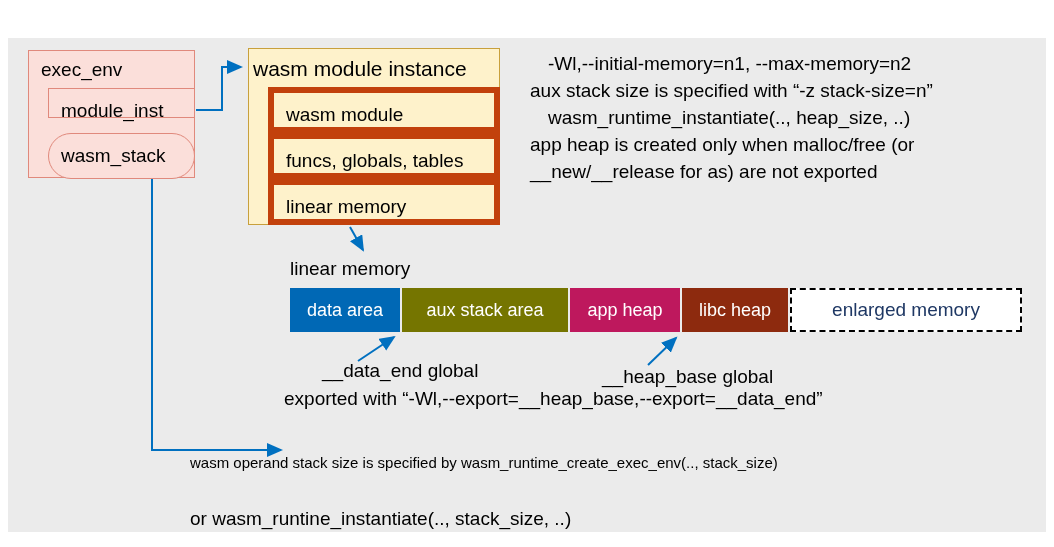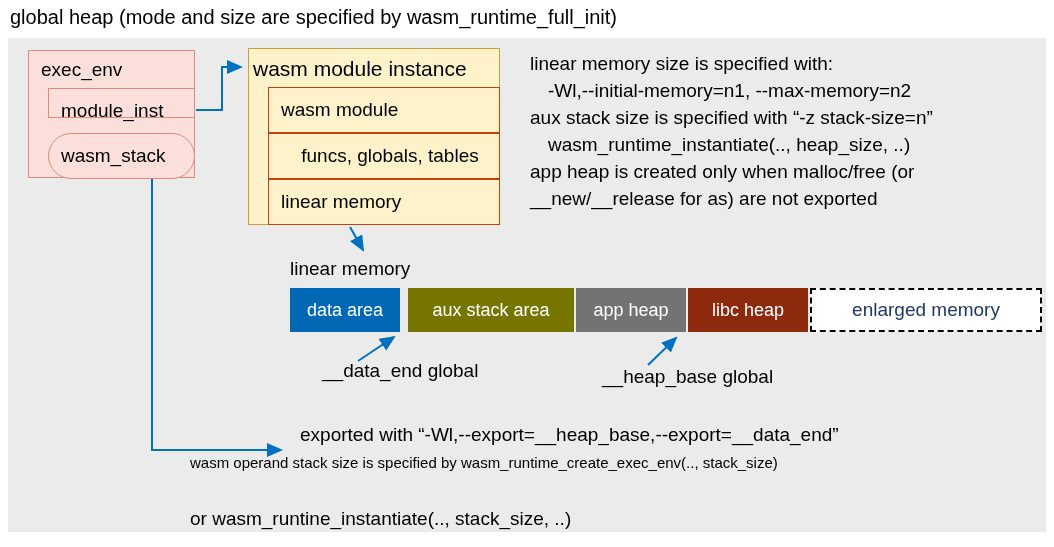--- a/index.html
+++ b/index.html
@@ -56,21 +56,21 @@
   .mod-header {
     position: absolute; left: 0; top: 0;
     width: 100%; height: 49px;
     line-height: 39px; padding-left: 4px;
     font-size: 21px;
   }
   .mod-item {
     position: absolute; left: 19px;
     width: 232px; height: 46px;
     background: #fef2cb;
-    border: 1px solid #c2410c;
+    border: 6px solid #c2410c;
     line-height: 44px; padding-left: 12px;
     font-size: 19px;
   }
   .mod-item.i0 { top: 38px; }
   .mod-item.i1 { top: 84px; }
   .mod-item.i2 { top: 130px; }
   
   .notes {
     left: 530px; top: 50px;
     width: 505px;
@@ -91,25 +91,25 @@
   }
   .seg {
     height: 44px;
     display: flex; align-items: center; justify-content: center;
     font-size: 18px;
     white-space: nowrap;
   }
   .seg.s0 { width: 110px; }
   .seg.s1 { width: 166px; }
   .seg.s2 { width: 110px; }
-  .seg.s3 { width: 120px; }
+  .seg.s3 { width: 106px; }
   .seg.s4 { width: 232px; border: 2px dashed #000; font-size: 19px; }
   .dataend-label { left: 322px; top: 360px; font-size: 19px; }
   .heapbase-label { left: 602px; top: 366px; font-size: 19px; }
-  .export-note { left: 300px; top: 388px; font-size: 19px; white-space: nowrap; margin-top: 36px; }
+  .export-note { left: 284px; top: 388px; font-size: 19px; white-space: nowrap; }
   
   .opstack {
     left: 288px; top: 428px;
     width: 503px; height: 44px;
     display: flex; align-items: center; justify-content: center;
     color: #ffffff; font-size: 19px;
   }
   .bottom-note1 { left: 190px; top: 454px; font-size: 15px; white-space: nowrap; }
   .bottom-note2 { left: 190px; top: 508px; font-size: 19px; white-space: nowrap; }
   .arrows {
@@ -118,50 +118,48 @@
     pointer-events: none;
   }
 </style>
 </head>
 <body>
 
 <div class="canvas">
 
   <div class="abs panel" style="background-color: rgb(235, 235, 235);"></div>
 
-  <div class="abs title">global heap (mode and size are specified by wasm_runtime_full_init)</div>
 
   <div class="abs exec-box" style="background-color: rgb(251, 223, 218);">
     <div class="exec-header">exec_env</div>
     <div class="exec-item i0" style="background-color: rgb(251, 223, 218);">module_inst</div>
     <div class="exec-item i1" style="background-color: rgb(251, 223, 218);">wasm_stack</div>
   </div>
 
   <div class="abs mod-box" style="background-color: rgb(254, 242, 203);">
     <div class="mod-header">wasm module instance</div>
     <div class="mod-item i0" style="background-color: rgb(254, 242, 203);">wasm module</div>
-    <div class="mod-item i1" style="background-color: rgb(254, 242, 203); text-align: center;">funcs, globals, tables</div>
+    <div class="mod-item i1" style="background-color: rgb(254, 242, 203);">funcs, globals, tables</div>
     <div class="mod-item i2" style="background-color: rgb(254, 242, 203);">linear memory</div>
   </div>
 
   <div class="abs notes">
-    <div class="line">linear memory size is specified with:</div>
     <div class="line indent">-Wl,--initial-memory=n1, --max-memory=n2</div>
     <div class="line">aux stack size is specified with “-z stack-size=n”</div>
     <div class="line indent">wasm_runtime_instantiate(.., heap_size, ..)</div>
     <div class="line">app heap is created only when malloc/free (or</div>
     <div class="line">__new/__release for as) are not exported</div>
   </div>
 
   <div class="abs lm-label">linear memory</div>
 
   <div class="abs membar">
     <div class="seg s0" style="background-color: rgb(0, 104, 181); color: rgb(255, 255, 255);">data area</div>
-    <div class="seg s1" style="background-color: rgb(117, 117, 0); color: rgb(255, 255, 255); margin-left: 6px;">aux stack area</div>
-    <div class="seg s2" style="background-color: #737373; color: rgb(255, 255, 255);">app heap</div>
+    <div class="seg s1" style="background-color: rgb(117, 117, 0); color: rgb(255, 255, 255);">aux stack area</div>
+    <div class="seg s2" style="background-color: #be185d; color: rgb(255, 255, 255);">app heap</div>
     <div class="seg s3" style="background-color: rgb(141, 42, 14); color: rgb(255, 255, 255);">libc heap</div>
     <div class="seg s4" style="background-color: rgb(255, 255, 255); color: rgb(31, 56, 100);">enlarged memory</div>
   </div>
 
   <div class="abs dataend-label">__data_end global</div>
   <div class="abs heapbase-label">__heap_base global</div>
   <div class="abs export-note">exported with “-Wl,--export=__heap_base,--export=__data_end”</div>
 
 
   <div class="abs bottom-note1">wasm operand stack size is specified by wasm_runtime_create_exec_env(.., stack_size)</div>

